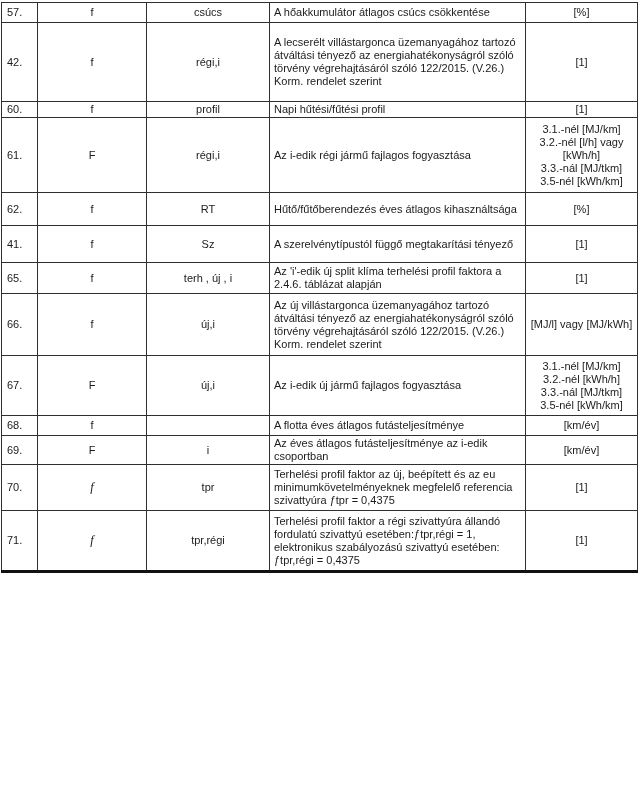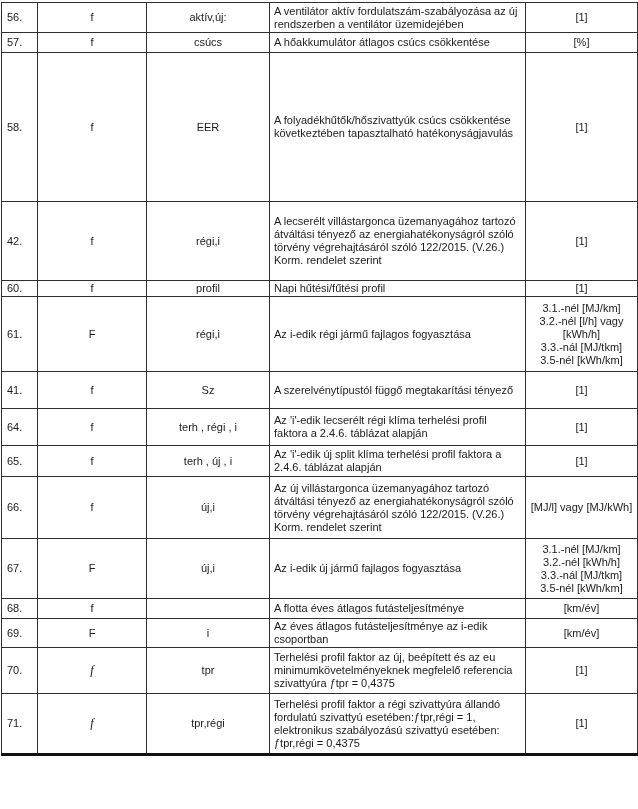--- a/index.html
+++ b/index.html
@@ -64,40 +64,26 @@
 <div class="doc">
   <table class="symbols">
     <colgroup>
       <col style="width:36px">
       <col style="width:109px">
       <col style="width:123px">
       <col style="width:256px">
       <col style="width:112px">
     </colgroup>
     <tbody>
-      <tr style="height:30px">
-        <td class="c-num">56.</td>
-        <td class="c-sym">f</td>
-        <td class="c-sub">aktív,új:</td>
-        <td class="c-desc">A ventilátor aktív fordulatszám-szabályozása az új rendszerben a ventilátor üzemidejében</td>
-        <td class="c-unit">[1]</td>
-      </tr>
       <tr style="height:20px">
         <td class="c-num">57.</td>
         <td class="c-sym">f</td>
         <td class="c-sub">csúcs</td>
         <td class="c-desc">A hőakkumulátor átlagos csúcs csökkentése</td>
         <td class="c-unit">[%]</td>
-      </tr>
-      <tr style="height:149px">
-        <td class="c-num">58.</td>
-        <td class="c-sym">f</td>
-        <td class="c-sub">EER</td>
-        <td class="c-desc">A folyadékhűtők/hőszivattyúk csúcs csökkentése következtében tapasztalható hatékonyságjavulás</td>
-        <td class="c-unit">[1]</td>
       </tr>
       <tr style="height:79px">
         <td class="c-num">42.</td>
         <td class="c-sym">f</td>
         <td class="c-sub">régi,i</td>
         <td class="c-desc">A lecserélt villástargonca üzemanyagához tartozó átváltási tényező az energiahatékonyságról szóló törvény végrehajtásáról szóló 122/2015. (V.26.) Korm. rendelet szerint</td>
         <td class="c-unit">[1]</td>
       </tr>
       <tr style="height:14px">
         <td class="c-num">60.</td>
@@ -109,32 +95,32 @@
       <tr style="height:75px">
         <td class="c-num">61.</td>
         <td class="c-sym">F</td>
         <td class="c-sub">régi,i</td>
         <td class="c-desc">Az i-edik régi jármű fajlagos fogyasztása</td>
         <td class="c-unit">3.1.-nél [MJ/km]
 3.2.-nél [l/h] vagy [kWh/h]
 3.3.-nál [MJ/tkm]
 3.5-nél [kWh/km]</td>
       </tr>
+      <tr style="height:33px">
+        <td class="c-num">62.</td>
+        <td class="c-sym">f</td>
+        <td class="c-sub">RT</td>
+        <td class="c-desc">Hűtő/fűtőberendezés éves átlagos kihasználtsága</td>
+        <td class="c-unit">[%]</td>
+      </tr>
       <tr style="height:37px">
         <td class="c-num">41.</td>
         <td class="c-sym">f</td>
         <td class="c-sub">Sz</td>
         <td class="c-desc">A szerelvénytípustól függő megtakarítási tényező</td>
-        <td class="c-unit">[1]</td>
-      </tr>
-      <tr style="height:37px">
-        <td class="c-num">64.</td>
-        <td class="c-sym">f</td>
-        <td class="c-sub">terh , régi , i</td>
-        <td class="c-desc">Az 'i'-edik lecserélt régi klíma terhelési profil faktora a 2.4.6. táblázat alapján</td>
         <td class="c-unit">[1]</td>
       </tr>
       <tr style="height:31px">
         <td class="c-num">65.</td>
         <td class="c-sym">f</td>
         <td class="c-sub">terh , új , i</td>
         <td class="c-desc">Az 'i'-edik új split klíma terhelési profil faktora a 2.4.6. táblázat alapján</td>
         <td class="c-unit">[1]</td>
       </tr>
       <tr style="height:62px">

